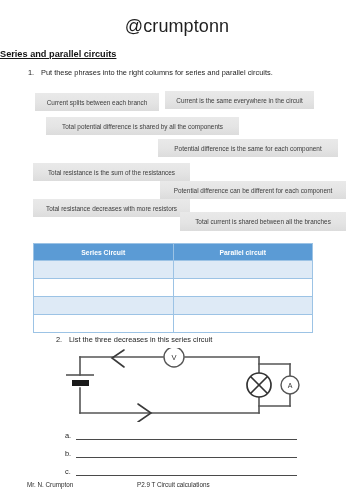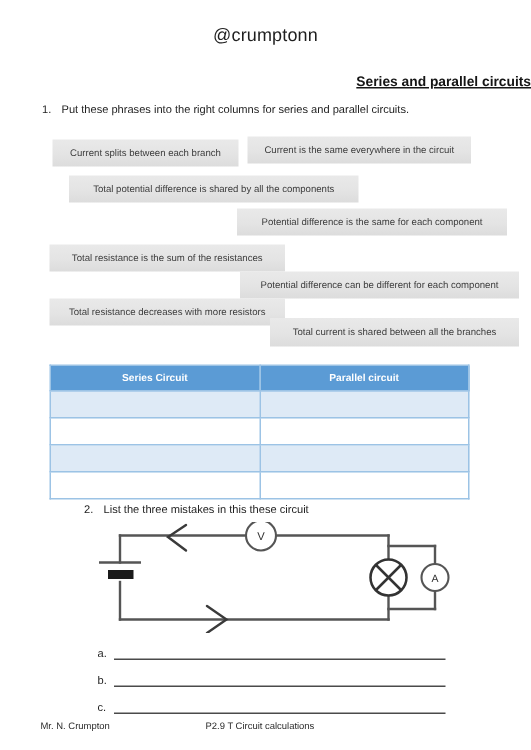--- a/index.html
+++ b/index.html
@@ -16,30 +16,30 @@
     overflow: hidden;
   }
 
   
   .handle {
     position: absolute;
     top: 16px;
     left: 0;
     width: 354px;
     text-align: center;
-    font-size: 12px;
+    font-size: 18px;
     letter-spacing: 0.1px;
     color: #1f1f1f;
   }
   .worksheet-title {
     position: absolute;
     top: 49px;
     left: 0;
     width: 354px;
-    text-align: right;
+    text-align: left;
     font-size: 9.2px;
     font-weight: bold;
     text-decoration: underline;
     color: #151515;
   }
   .q1 {
     position: absolute;
     top: 68px;
     left: 28px;
     width: 300px;
@@ -180,21 +180,21 @@
         <td></td>
       </tr>
       <tr class="plain">
         <td></td>
         <td></td>
       </tr>
     </tbody>
 </table>
 
 <div class="q2">
-  <span class="num">2.</span><span>List the three mistakes in this these circuit</span>
+  <span class="num">2.</span><span>List the three decreases in this series circuit</span>
 </div>
 
 <svg class="circuit" width="250" height="74" viewBox="0 0 250 74">
   <g stroke="#555555" stroke-width="1.6" fill="none" stroke-linecap="square">
 
     <path d="M 22 9 L 22 27"></path>
 
     <path d="M 22 40 L 22 65"></path>
 
     <path d="M 22 9 L 105 9"></path>

